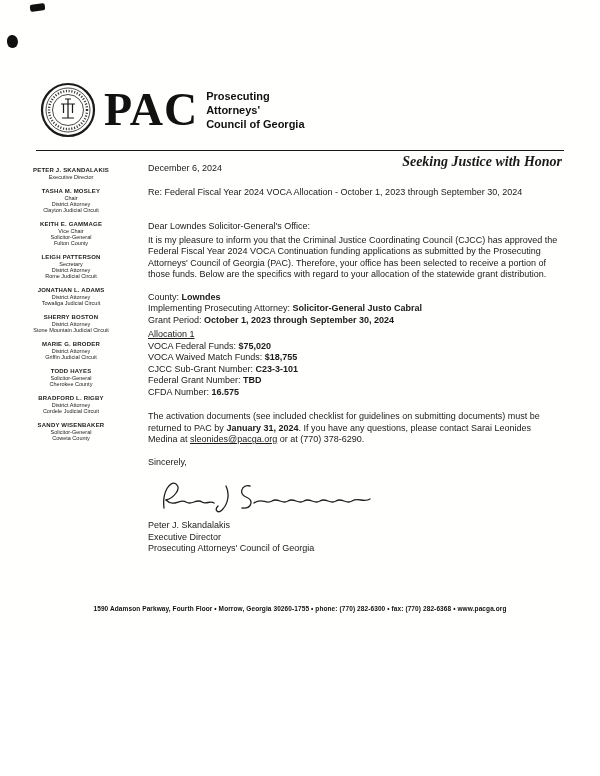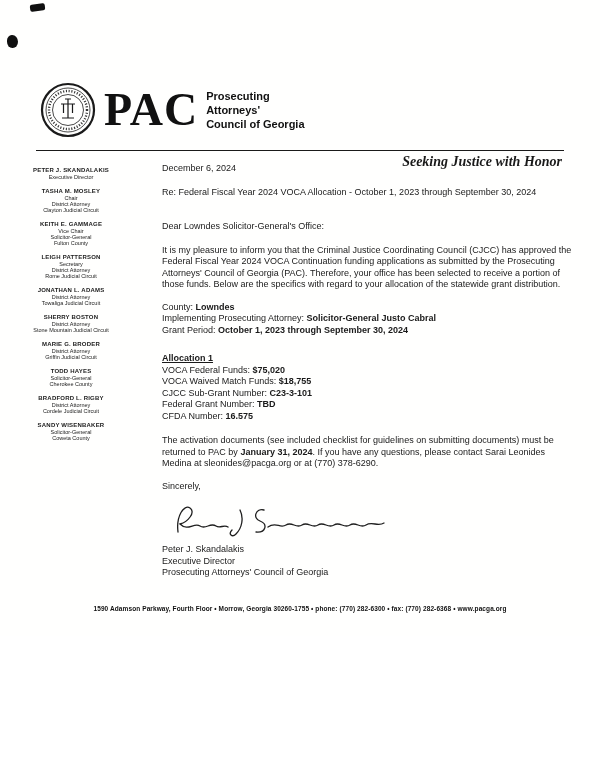--- a/index.html
+++ b/index.html
@@ -15,30 +15,30 @@
   .acronym{font-family:"Liberation Serif",serif;font-weight:bold;font-size:46px;line-height:.9;letter-spacing:1px;color:#111;}
   .orgname{font-size:11px;font-weight:bold;line-height:1.3;color:#111;}
   .rule{position:absolute;left:36px;right:36px;top:150px;border-top:1.6px solid #1a1a1a;}
   .motto{position:absolute;right:38px;top:154px;font-family:"Liberation Serif",serif;font-style:italic;font-weight:bold;font-size:14px;}
   
   .sidebar{position:absolute;left:10px;top:167px;width:122px;text-align:center;}
   .official{margin-bottom:8px;}
   .official-name{font-size:6px;font-weight:bold;line-height:7px;letter-spacing:.2px;}
   .official-title{font-size:5.5px;line-height:6px;color:#222;}
   
-  .content{position:absolute;left:162px;top:163px;width:410px;font-size:9px;line-height:11.5px;}
+  .content{position:absolute;left:148px;top:163px;width:410px;font-size:9px;line-height:11.5px;}
   .date{margin-bottom:12px;}
   .re{margin-bottom:23px;}
-  .salutation{margin-bottom:12px;}
+  .salutation{margin-bottom:2px;}
   .para{margin:0 0 11px 0;}
-  .details{margin-bottom:17px;}
+  .details{margin-bottom:3px;}
   .alloc{margin-bottom:13px;}
   .b{font-weight:bold;}
-  .alloc-heading{font-weight:bold;text-decoration:underline;}
-  .email{color:inherit;cursor:pointer;}
+  .alloc-heading{font-weight:normal;text-decoration:underline;}
+  .email{color:inherit;text-decoration:underline;cursor:pointer;}
   .valediction{margin-bottom:6px;}
   .sig-svg{display:block;margin:2px 0 2px 6px;}
   .signer{line-height:11.5px;}
   
   .footer{position:absolute;left:0;right:0;bottom:24px;text-align:center;font-size:6.5px;font-weight:bold;letter-spacing:.1px;color:#111;}
 </style>
 </head>
 <body>
 
 <div class="page">

